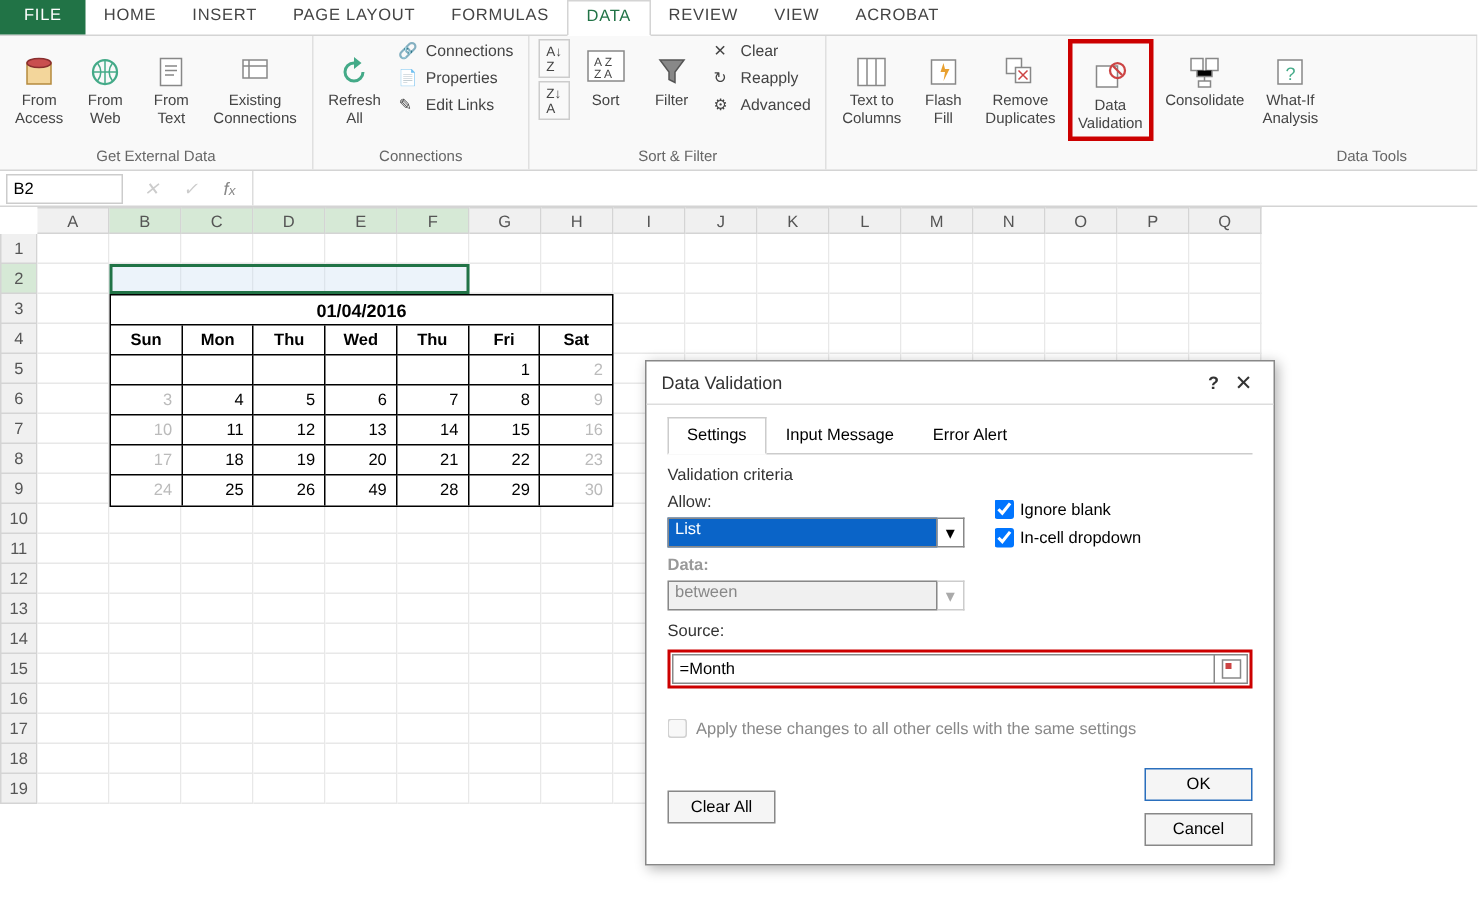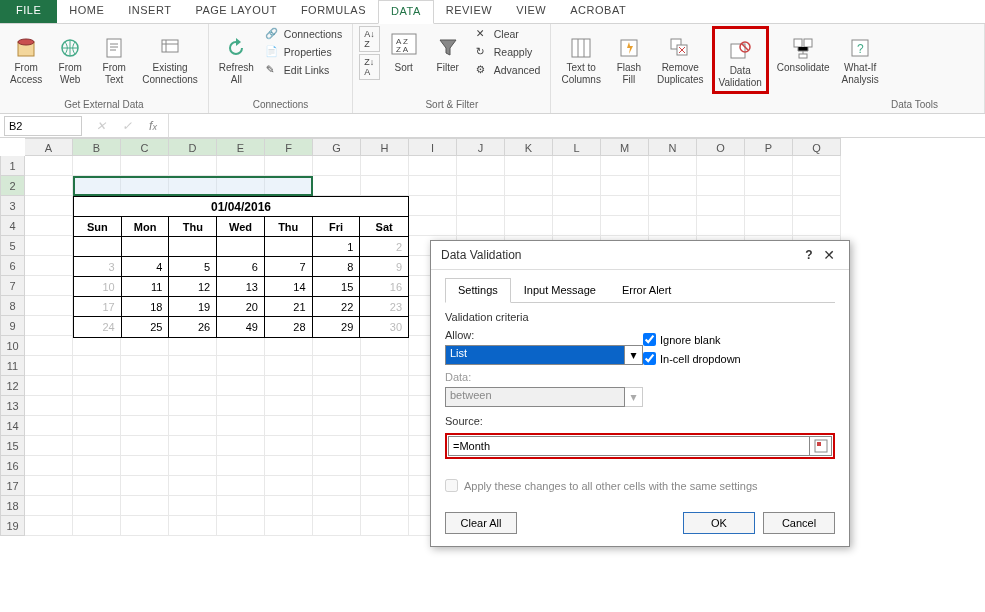--- a/index.html
+++ b/index.html
@@ -57,37 +57,37 @@
 .dialog { position: absolute; width: 420px; background: #fff; border: 1px solid #888; box-shadow: 2px 2px 8px rgba(0,0,0,0.3); }
 .dlg-title { display: flex; align-items: center; padding: 6px 10px; font-size: 12px; color: #333; border-bottom: 1px solid #ddd; }
 .dlg-title-text { flex: 1; }
 .dlg-help { width: 20px; text-align: center; cursor: pointer; font-weight: bold; }
 .dlg-close { width: 20px; text-align: center; cursor: pointer; font-size: 14px; }
 .dlg-body { padding: 8px 14px 12px 14px; }
 .dlg-tabs { display: flex; border-bottom: 1px solid #ccc; margin-bottom: 8px; }
 .dlg-tab { padding: 5px 12px; font-size: 11px; cursor: pointer; border: 1px solid transparent; }
 .dlg-tab.active { border: 1px solid #ccc; border-bottom: 1px solid #fff; margin-bottom: -1px; background: #fff; }
 .dlg-section { font-size: 11px; color: #333; margin-bottom: 6px; }
-.dlg-row { display: flex; align-items: center; margin-bottom: 6px; }
+.dlg-row { display: flex; align-items: center; gap: 20px; margin-bottom: 6px; }
 .dlg-col { display: flex; flex-direction: column; gap: 4px; }
 .dlg-label { font-size: 11px; color: #333; }
 .dlg-select { width: 180px; height: 20px; border: 1px solid #888; font-size: 11px; padding: 1px 4px; }
 .dlg-select.sel { background: #0a64c8; color: #fff; }
 .dlg-select.disabled { background: #f0f0f0; color: #888; }
 .dlg-check { display: flex; align-items: center; gap: 4px; font-size: 11px; }
 .dlg-check input { width: 13px; height: 13px; }
 .dlg-source-wrap { border: 2px solid #c00; padding: 1px; margin-top: 2px; }
 .dlg-source { display: flex; }
 .dlg-source input { flex: 1; height: 20px; border: 1px solid #888; font-size: 11px; padding: 2px 4px; }
 .dlg-source-btn { width: 22px; height: 20px; border: 1px solid #888; border-left: none; display: flex; align-items: center; justify-content: center; cursor: pointer; }
 .dlg-apply { display: flex; align-items: center; gap: 6px; font-size: 11px; color: #888; margin: 20px 0 12px 0; }
 .dlg-buttons { display: flex; justify-content: space-between; align-items: center; padding-top: 8px; }
 .dlg-btn { min-width: 72px; height: 22px; border: 1px solid #888; background: #f5f5f5; font-size: 11px; cursor: pointer; }
 .dlg-btn.primary { border: 1px solid #2a6fbd; }
-.dlg-btn-group { display: flex; gap: 8px; }
+.dlg-btn-group { display: flex; gap: 8px; flex-direction: column; }
 
 svg { display: block; }
 </style>
 </head>
 <body>
 
 <div class="tabs">
   <div class="tab file">FILE</div>
   <div id="tabs-container" style="display: flex;">
       <div class="tab">HOME</div>
@@ -791,21 +791,21 @@
             <span>Ignore blank</span>
           </label>
         <label class="dlg-check">
             <input type="checkbox" checked="" style="">
             <span>In-cell dropdown</span>
           </label>
       </div>
     </div>
 
     <div class="dlg-col" style="margin-bottom:8px;">
-      <div class="dlg-label" style="color:#999;"><span>Data:</span></div>
+      <div class="dlg-label" style="color:#999;font-weight:bold;"><span>Data:</span></div>
       <div style="display:flex;">
         <div class="dlg-select disabled">between</div>
         <div style="width:18px;height:20px;border:1px solid #ccc;border-left:none;text-align:center;line-height:18px;color:#aaa;">▾</div>
       </div>
     </div>
 
     <div class="dlg-col">
       <div class="dlg-label"><span>Source:</span></div>
       <div class="dlg-source-wrap">
         <div class="dlg-source">

